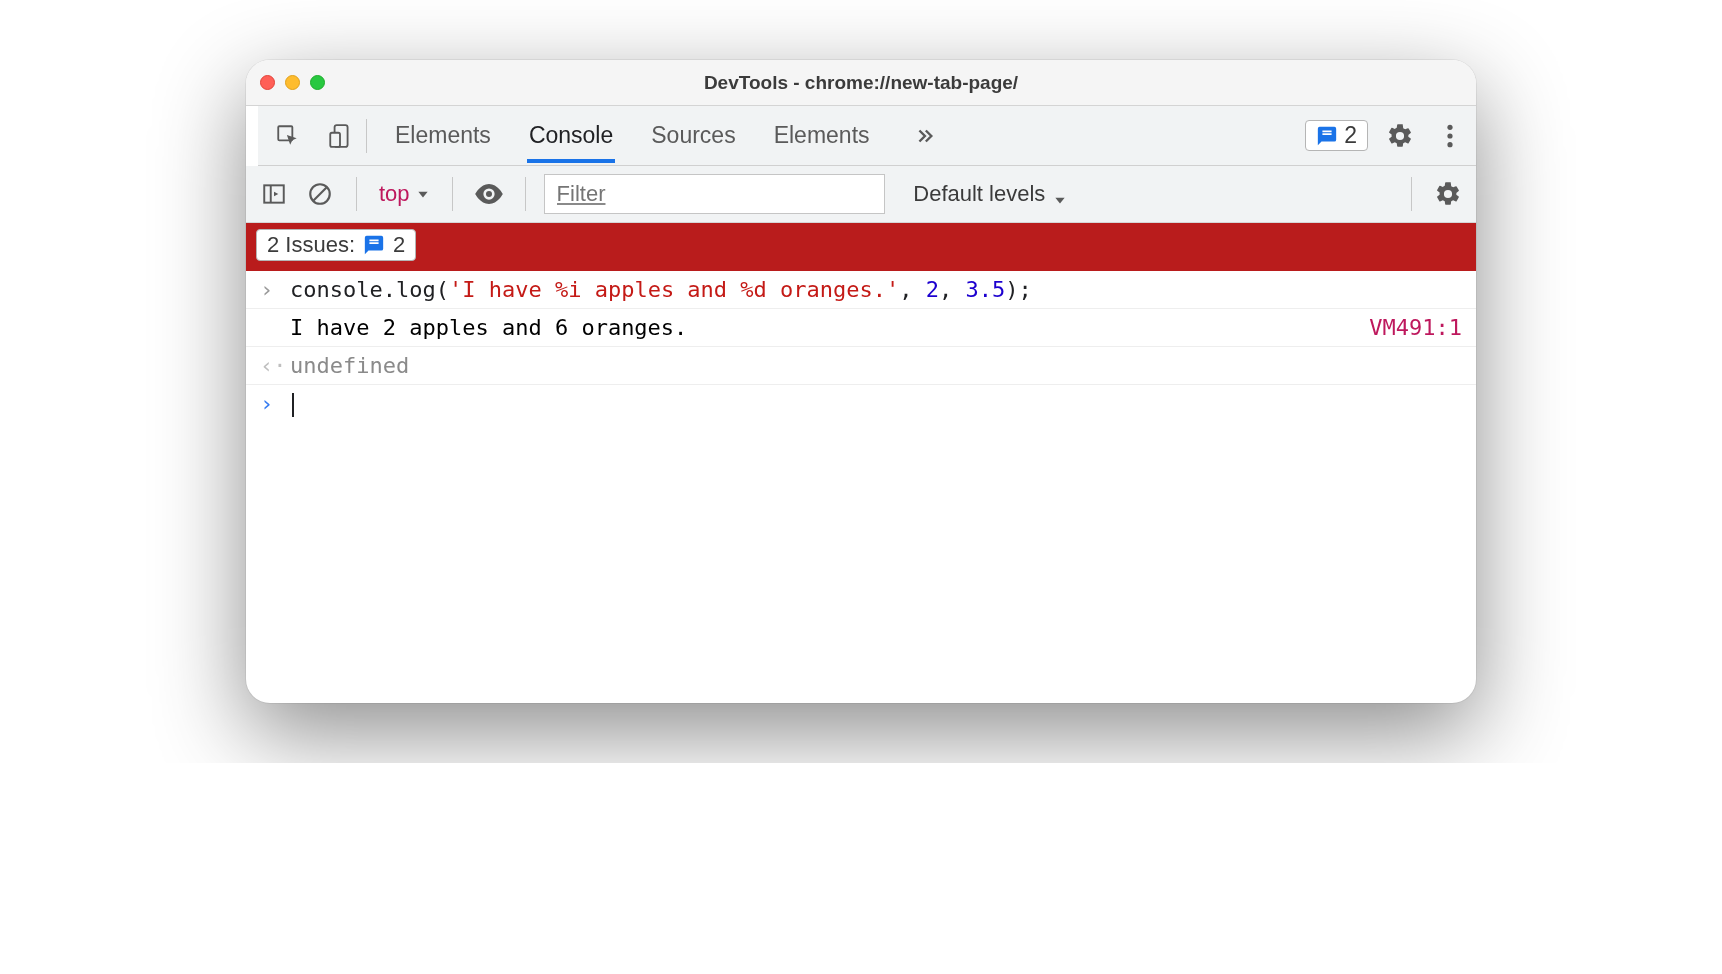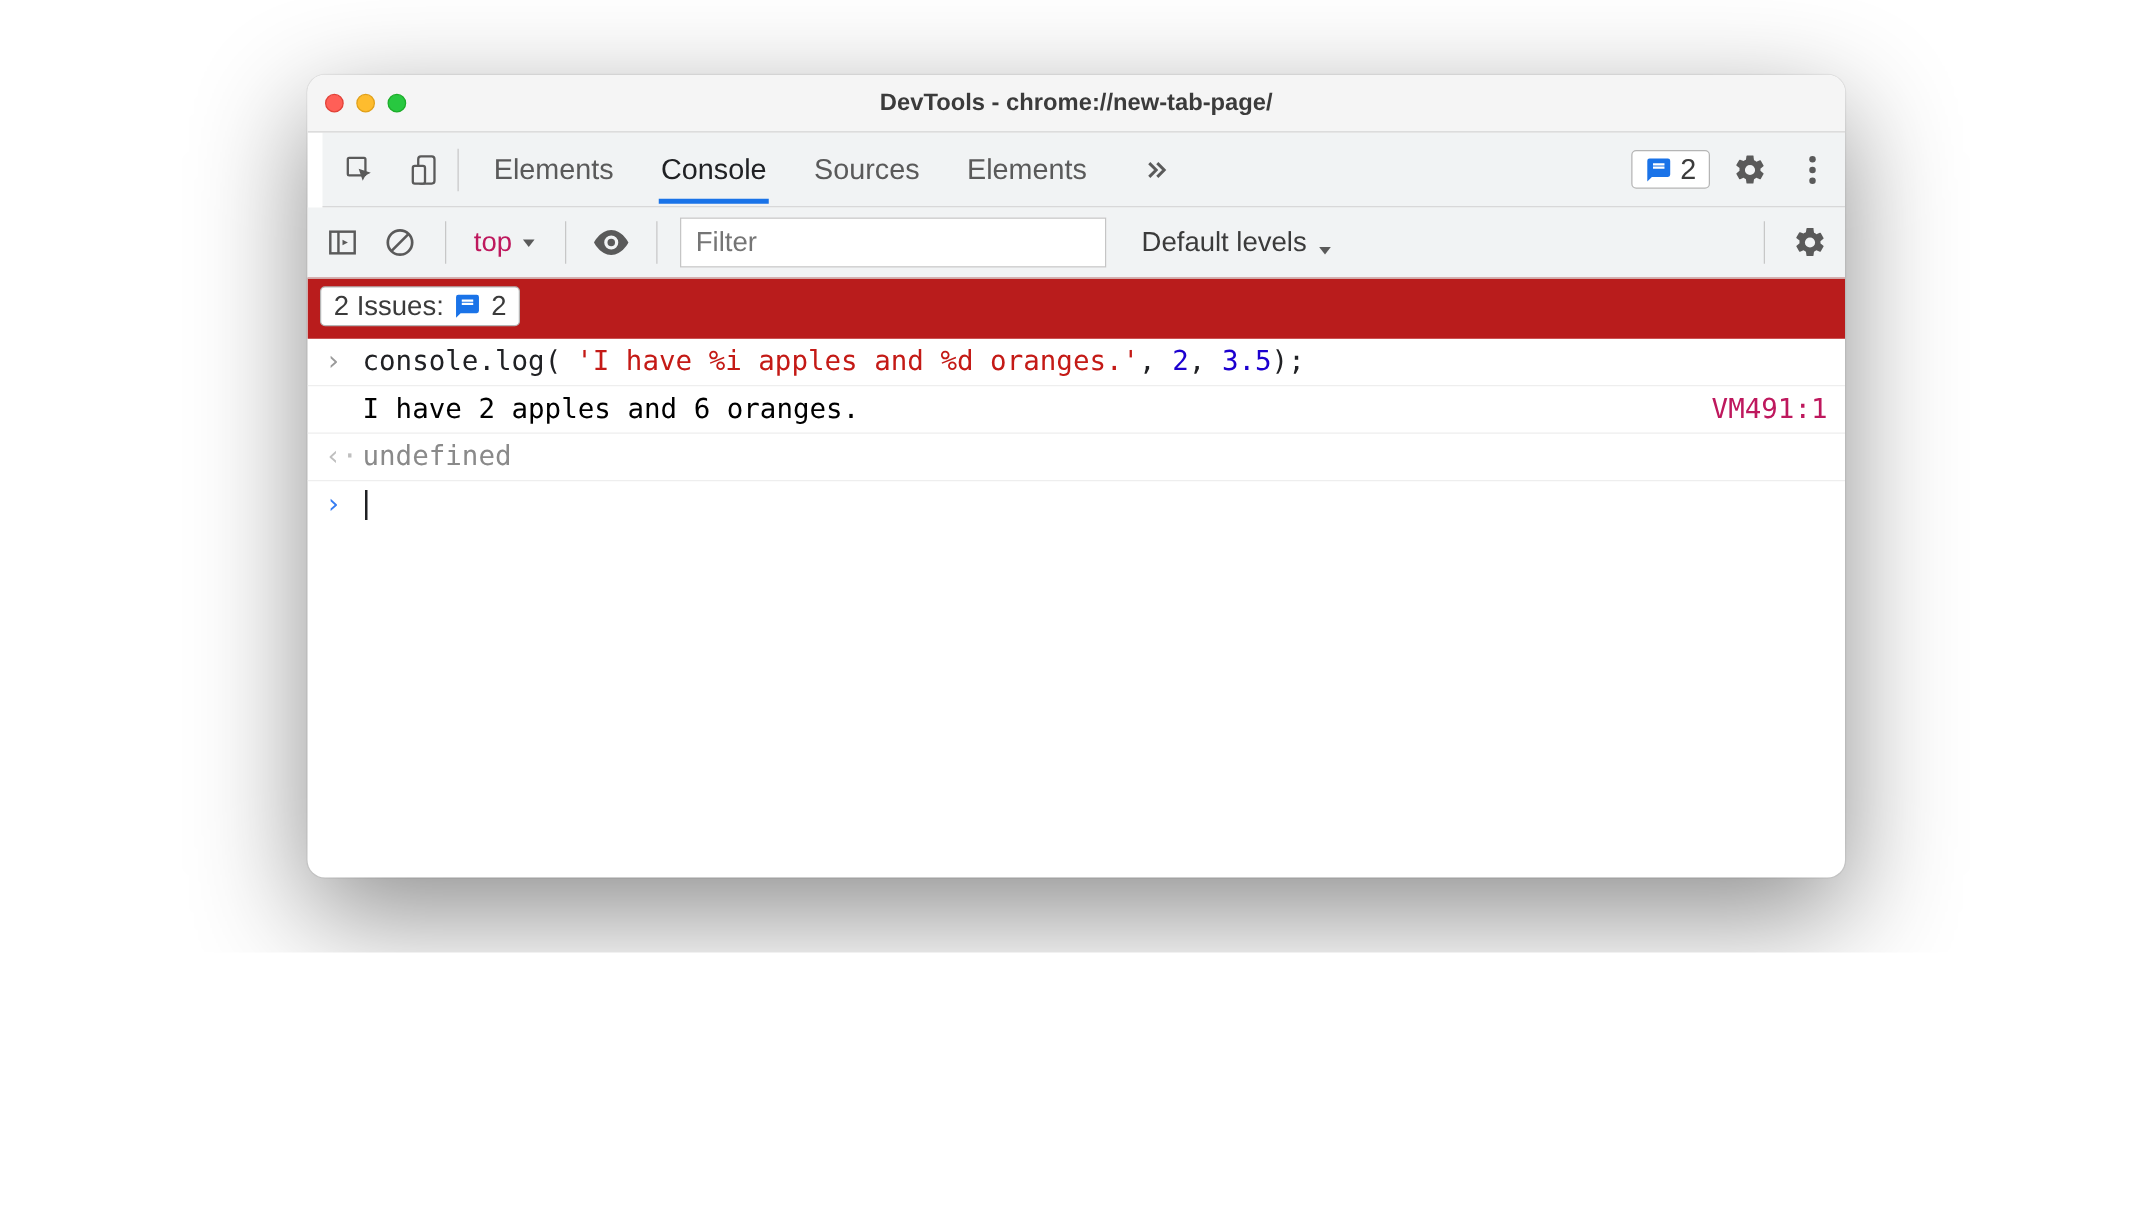--- a/index.html
+++ b/index.html
@@ -6,21 +6,21 @@
 body {
   font-family: -apple-system, BlinkMacSystemFont, "Segoe UI", Helvetica, Arial, sans-serif;
   background: #fff;
   display: flex;
   justify-content: center;
   padding: 60px 80px;
 }
 .window {
   width: 1230px;
   background: #fff;
-  border-radius: 14px;
+  border-radius: 24px;
   box-shadow: 0 30px 90px rgba(0,0,0,0.45), 0 0 0 1px rgba(0,0,0,0.06);
   overflow: hidden;
 }
 .titlebar {
   background: #f5f5f5;
   height: 46px;
   display: flex;
   align-items: center;
   padding: 0 14px;
   position: relative;
@@ -76,41 +76,42 @@
   padding: 2px 4px;
 }
 .filter-input {
   flex: 1; height: 40px;
   border: 1px solid #c5c5c5;
   background: #fff;
   font-size: 22px; color: #8a8a8a;
   padding: 0 12px;
   outline: none;
   max-width: 490px;
+  text-decoration: underline;
 }
 .levels-btn { font-size: 22px; color: #3b3b3b; display: flex; align-items: flex-end; gap: 8px; cursor: pointer; margin-left: 18px; }
 .toolbar .spacer { flex: 1; }
 .issues-row {
   background: #b91c1c;
   border-top: 1px solid #d6d6d6;
   padding: 6px 10px 10px 10px;
 }
 .issues-pill {
   display: inline-flex; align-items: center; gap: 8px;
   border: 1px solid #b5b5b5; border-radius: 4px;
   padding: 2px 10px; font-size: 22px; background: #fff;
   color: #3b3b3b; cursor: pointer;
 }
 .console-body { font-family: Menlo, Consolas, monospace; font-size: 22px; }
 .row { display: flex; align-items: flex-start; padding: 6px 14px; border-bottom: 1px solid #eeeeee; }
 .row .gutter { width: 30px; flex-shrink: 0; color: #9a9a9a; font-size: 22px; }
 .row .content { flex: 1; }
 .src-link { margin-left: auto; color: #be185d; cursor: pointer; }
 .tok-method { color: #202124; }
-.tok-str { color: #c41a16; margin-left: 12px; }
+.tok-str { color: #c41a16; }
 .tok-num { color: #1c00cf; }
 .tok-punct { color: #202124; }
 .undef { color: #8a8a8a; }
 .gutter.ret { color: #bfbfbf; }
 .prompt-row .gutter { color: #367cf1; }
 .cursor {
   display: inline-block; width: 2px; height: 24px;
   background: #202124; vertical-align: middle;
   margin-left: 2px;
 }

